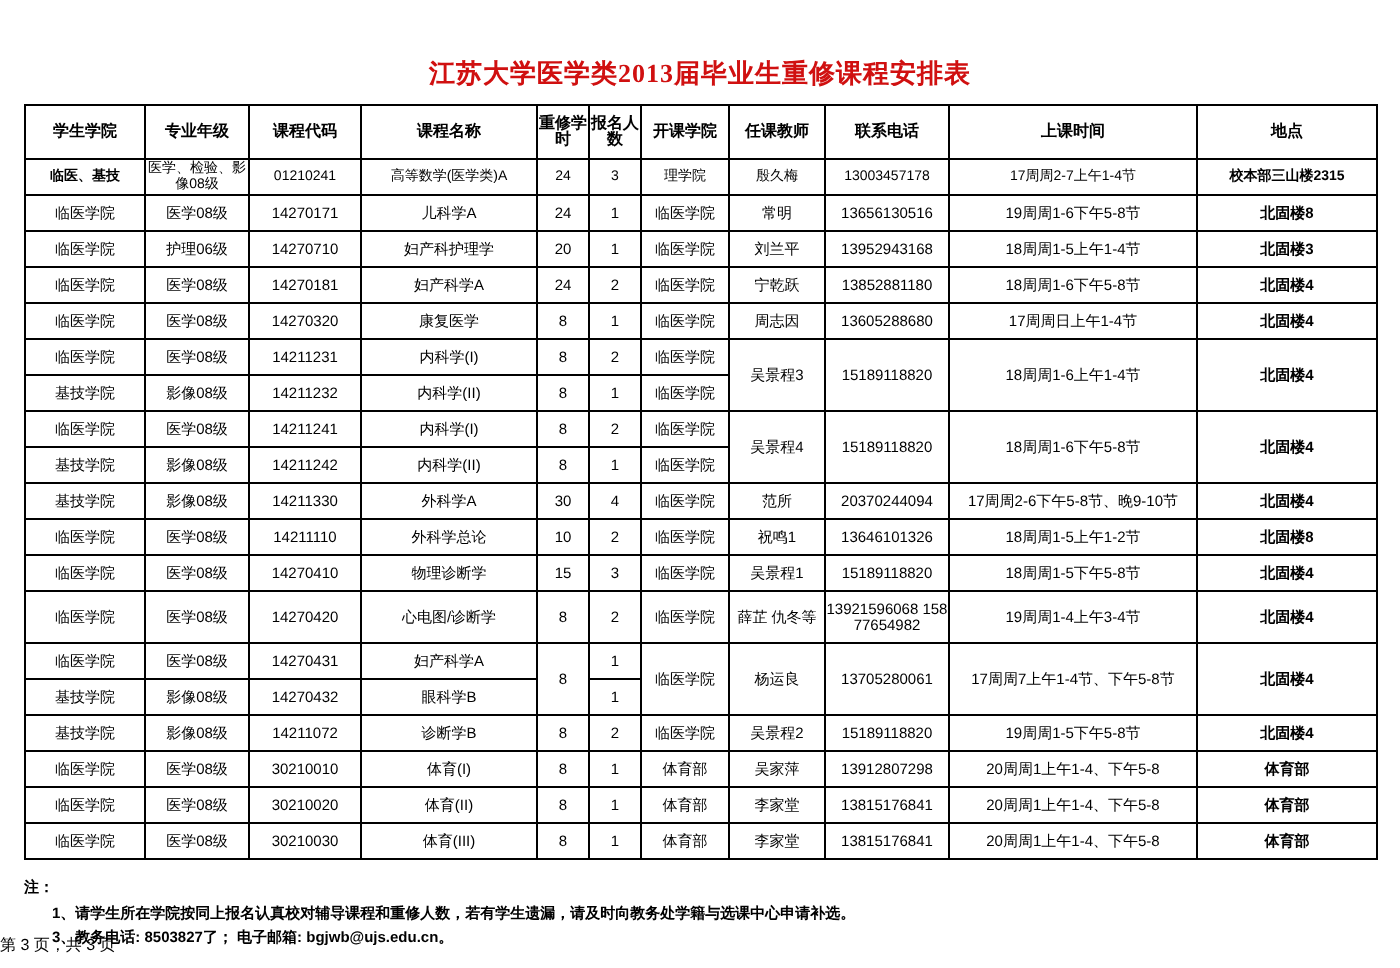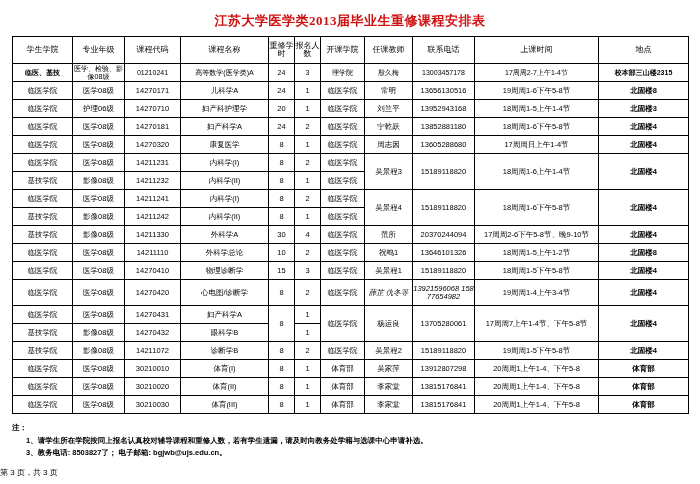--- a/index.html
+++ b/index.html
@@ -12,21 +12,21 @@
     background: #ffffff;
     font-family: "Liberation Sans", sans-serif;
     color: #000000;
     overflow: hidden;
   }
   .page {
     position: relative;
     width: 700px;
     height: 484px;
     box-sizing: border-box;
-    padding: 10px 12px 0 12px;
+    padding: 26px 12px 0 12px;
   }
   .doc-title {
     text-align: center;
     font-size: 13px;
     font-weight: bold;
     color: #d01010;
     letter-spacing: 0.5px;
     margin: 2px 0 6px 0;
     font-family: "Liberation Serif", serif;
   }
@@ -41,42 +41,42 @@
     border: 1px solid #000000;
     text-align: center;
     vertical-align: middle;
     padding: 0;
     height: 17px;
     line-height: 1.05;
     overflow: hidden;
     word-break: break-all;
   }
   table.sched thead th {
-    font-weight: normal;
+    font-weight: bold;
     font-size: 8px;
     height: 26px;
   }
   
   col.c0 { width: 60px; }
   col.c1 { width: 52px; }
   col.c2 { width: 56px; }
   col.c3 { width: 88px; }
   col.c4 { width: 26px; }
   col.c5 { width: 26px; }
   col.c6 { width: 44px; }
   col.c7 { width: 48px; }
   col.c8 { width: 62px; }
   col.c9 { width: 124px; }
   col.c10 { width: 90px; }
 
   .bold { font-weight: bold; }
   .tiny { font-size: 5.5px; }
   .venue { font-weight: bold; }
   .firstrow td { font-size: 7px; }
-  .two-line { line-height: 1.0; font-style: italic; }
+  .two-line { line-height: 1.0; }
   .notes {
     margin-top: 8px;
     font-size: 7.5px;
     line-height: 1.55;
     font-family: "Liberation Sans", sans-serif;
   }
   .notes .notes-title {
     font-weight: bold;
     margin-bottom: 1px;
   }

